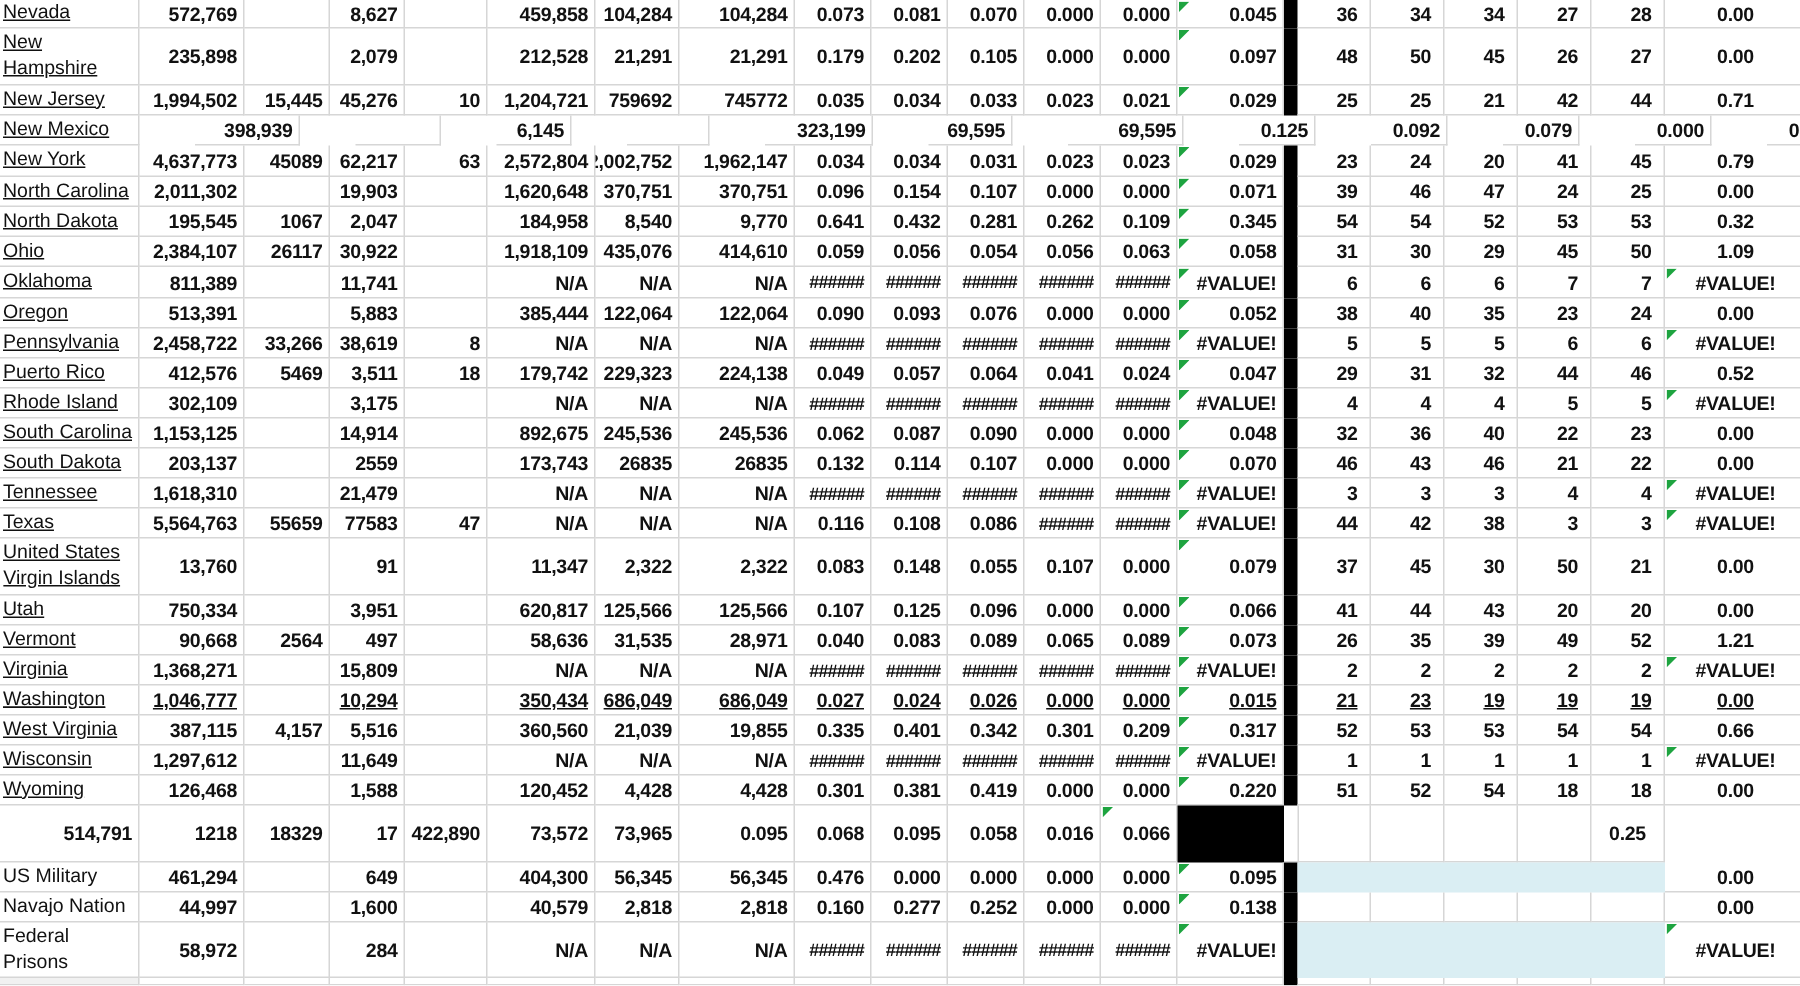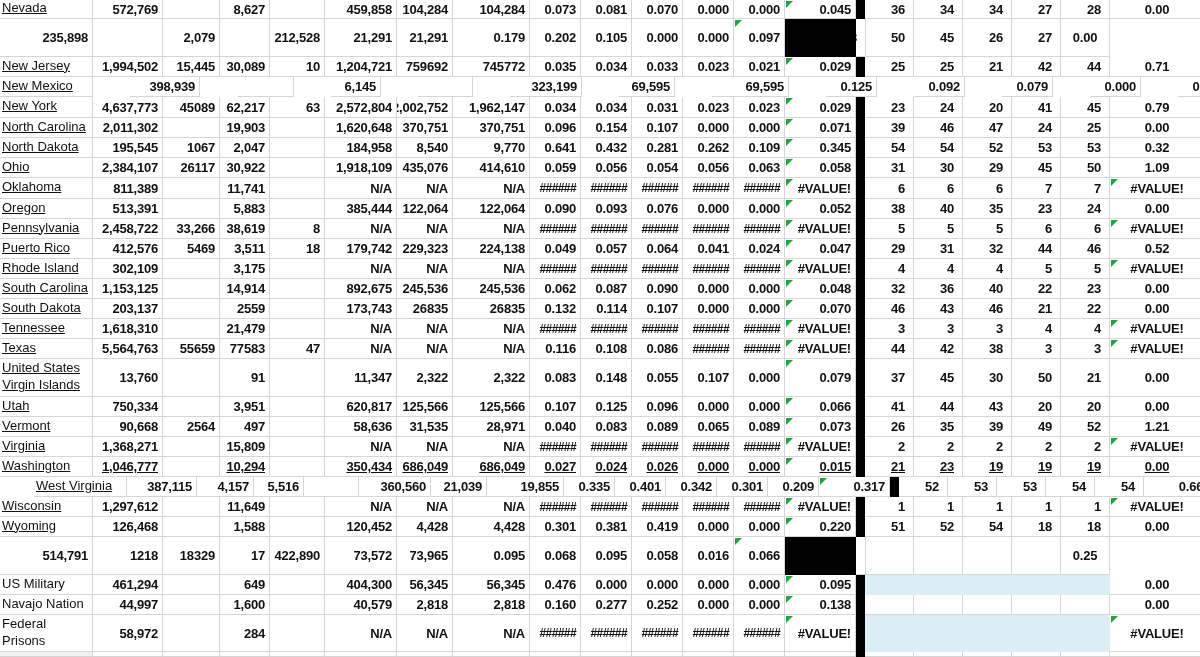--- a/index.html
+++ b/index.html
@@ -55,20 +55,22 @@
       <div class="c">0.045<span class="tri-icon"></span></div>
       <div class="c bar"></div>
       <div class="c ri">36</div>
       <div class="c ri">34</div>
       <div class="c ri">34</div>
       <div class="c ri">27</div>
       <div class="c ri">28</div>
       <div class="c center">0.00</div>
     </div>
     <div class="row" style="height: 38px;">
+      <div class="c name link wrap">New
+Hampshire</div>
       <div class="c">235,898</div>
       <div class="c"></div>
       <div class="c">2,079</div>
       <div class="c"></div>
       <div class="c">212,528</div>
       <div class="c">21,291</div>
       <div class="c">21,291</div>
       <div class="c">0.179</div>
       <div class="c">0.202</div>
       <div class="c">0.105</div>
@@ -80,21 +82,21 @@
       <div class="c ri">50</div>
       <div class="c ri">45</div>
       <div class="c ri">26</div>
       <div class="c ri">27</div>
       <div class="c center">0.00</div>
     </div>
     <div class="row" style="height: 20px;">
       <div class="c name link">New Jersey</div>
       <div class="c">1,994,502</div>
       <div class="c">15,445</div>
-      <div class="c">30,089</div>
+      <div class="c">45,276</div>
       <div class="c">10</div>
       <div class="c">1,204,721</div>
       <div class="c">759692</div>
       <div class="c">745772</div>
       <div class="c">0.035</div>
       <div class="c">0.034</div>
       <div class="c">0.033</div>
       <div class="c">0.023</div>
       <div class="c">0.021</div>
       <div class="c">0.029<span class="tri-icon"></span></div>
@@ -537,21 +539,21 @@
       <div class="c">0.000</div>
       <div class="c">0.015<span class="tri-icon"></span></div>
       <div class="c bar"></div>
       <div class="c ri">21</div>
       <div class="c ri">23</div>
       <div class="c ri">19</div>
       <div class="c ri">19</div>
       <div class="c ri">19</div>
       <div class="c center">0.00</div>
     </div>
-    <div class="row" style="height: 20px; margin-left: 34px;">
+    <div class="row" style="height: 20px;">
       <div class="c name link">West Virginia</div>
       <div class="c">387,115</div>
       <div class="c">4,157</div>
       <div class="c">5,516</div>
       <div class="c"></div>
       <div class="c">360,560</div>
       <div class="c">21,039</div>
       <div class="c">19,855</div>
       <div class="c">0.335</div>
       <div class="c">0.401</div>

